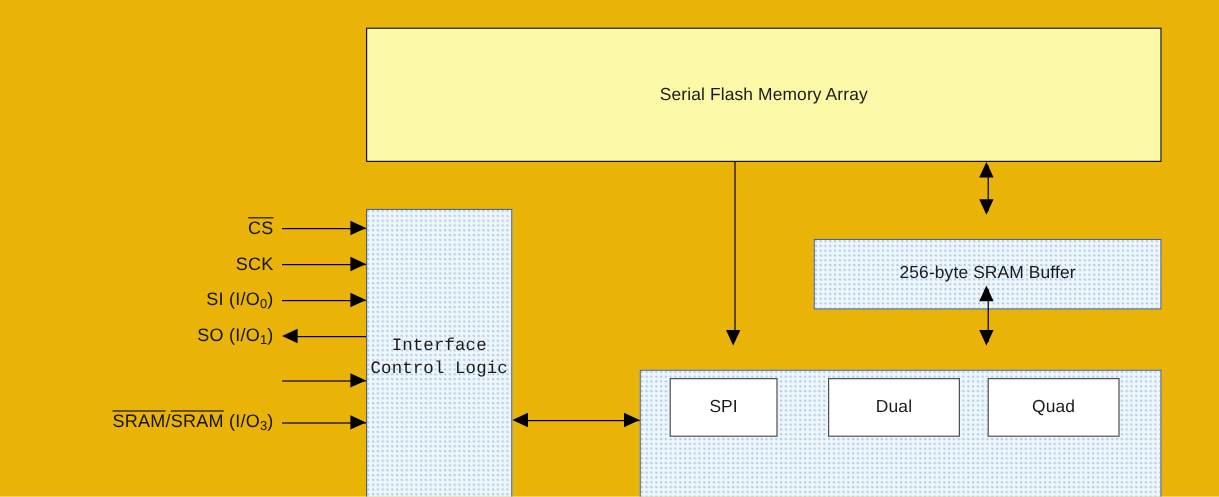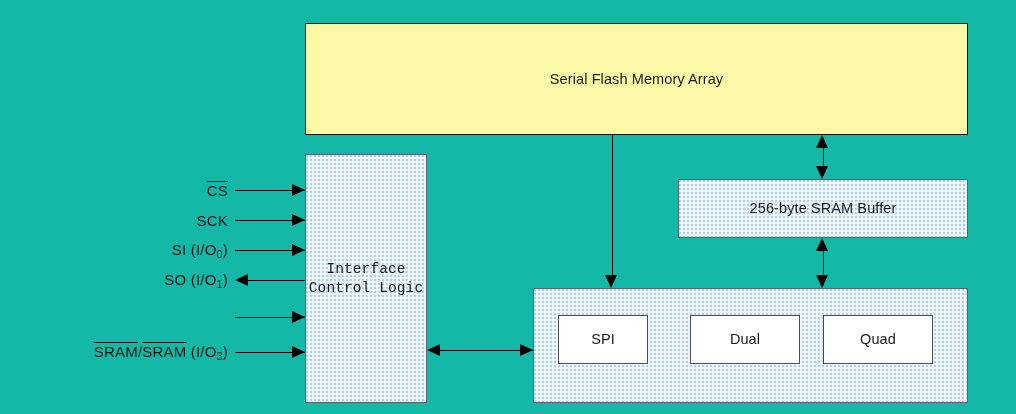--- a/index.html
+++ b/index.html
@@ -8,21 +8,21 @@
     padding: 0;
     background: #ffffff;
   }
   body {
     font-family: "Liberation Sans", sans-serif;
   }
   #canvas {
     position: relative;
     width: 1016px;
     height: 414px;
-    background: #14b8a6;
+    background: #eab308;
     overflow: hidden;
   }
 
   
   .block {
     position: absolute;
     box-sizing: border-box;
     display: flex;
     align-items: center;
     justify-content: center;
@@ -39,20 +39,21 @@
     border: 1.6px solid #141414;
   }
 
   
   .block-blue {
     background-color: #eef5fb;
     background-image:
       radial-gradient(circle at 1px 1px, rgba(120,175,225,0.55) 0.9px, transparent 1.1px);
     background-size: 4px 4px;
     border: 1.4px solid #5a6370;
+    margin-top: 20px;
   }
 
   
   .block-plain {
     background: #ffffff;
     border: 1.4px solid #4e4e4e;
   }
 
   
   .hline {

